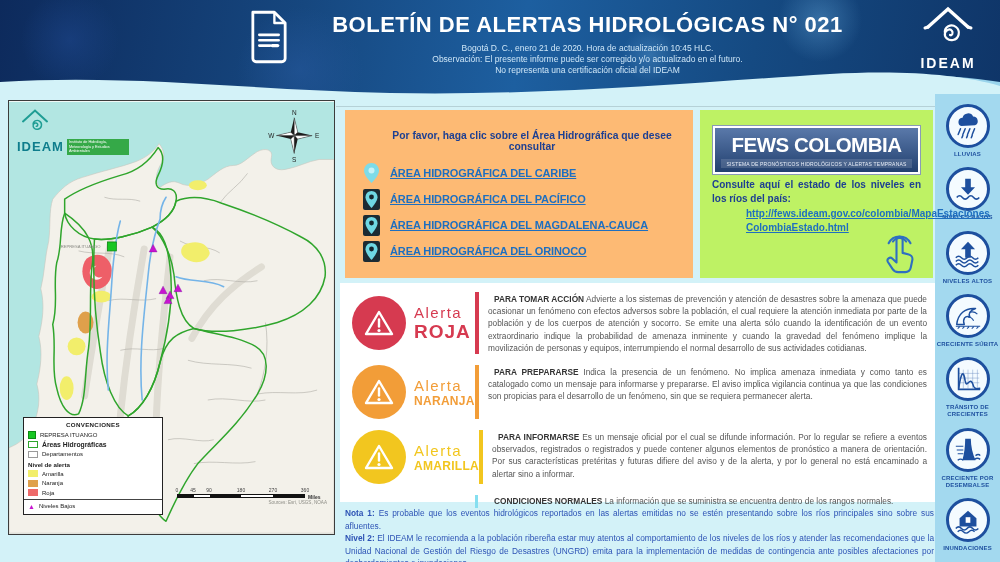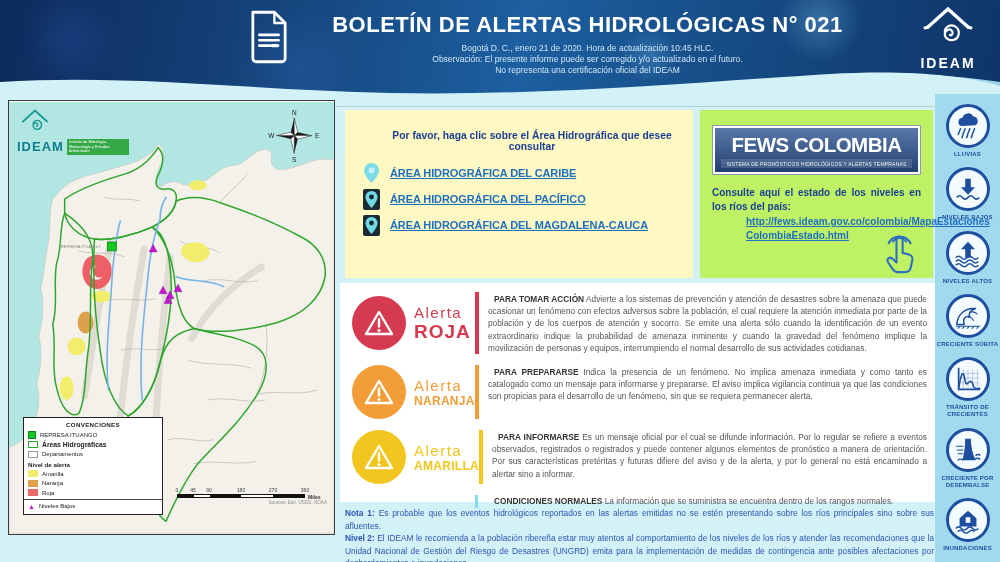--- a/index.html
+++ b/index.html
@@ -50,34 +50,34 @@
   .lg-tri { color:#c715cf; font-size:7px; line-height:7px; }
   .scalebar { position:absolute; left:168px; top:386px; width:152px; font-size:5px; color:#444; }
   .sb-ticks { position:relative; height:7px; width:128px; }
   .sb-ticks span { position:absolute; transform:translateX(-50%); }
   .sb-bar { position:relative; width:128px; height:4px; border:0.5px solid #111; display:flex; }
   .sb-bar i { display:block; height:100%; }
   .sb-miles { position:absolute; left:131px; top:7px; font-size:5px; font-weight:bold; color:#333; }
   .sb-src { margin-top:2px; text-align:right; width:150px; font-size:4.6px; color:#8d8d86; }
 
   
-  .links-panel { position:absolute; left:345px; top:110px; width:348px; height:168px; background:#fef9c3; }
+  .links-panel { position:absolute; left:345px; top:110px; width:348px; height:168px; background:#fdba74; }
   .lp-title { margin:20px 10px 4px 36px; text-align:center; font-size:10.3px; font-weight:bold; color:#1d3f92; }
   .lp-list { margin:8px 0 0 16px; }
   .lp-row { display:flex; align-items:center; height:26px; cursor:pointer; }
   .lp-pin { width:20px; height:22px; display:flex; align-items:center; justify-content:center; }
   .lp-link { margin-left:9px; font-size:11px; font-weight:bold; color:#1e6fc0; text-decoration:underline; letter-spacing:-.1px; }
 
   
   .fews-panel { position:absolute; left:700px; top:110px; width:233px; height:168px; background:#bef264; }
   .fews-banner { margin:16px auto 0; width:207px; background:linear-gradient(180deg,#5a79aa,#22406f);
     border:2px solid #fff; outline:1px solid #8a9bb5; padding:5px 6px 4px; text-align:center; }
   .fews-banner .t { color:#fff; font-size:20.5px; font-weight:bold; letter-spacing:-.5px; white-space:nowrap; }
   .fews-banner .s { margin-top:2px; font-size:5px; color:#e8eef8; background:rgba(255,255,255,.14); padding:1.5px 1px; letter-spacing:.2px; }
-  .fews-prompt { margin:12px 12px 0; font-size:10px; font-weight:bold; color:#1d3f92; line-height:1.35; text-align:justify; }
+  .fews-prompt { margin:4px 12px 0; font-size:10px; font-weight:bold; color:#1d3f92; line-height:1.35; text-align:justify; }
   .fews-link { margin:2px 12px 0; font-size:10px; font-weight:bold; color:#1e6fc0; line-height:1.35; }
   .fews-link span { text-decoration:underline; display:block; cursor:pointer;padding-left:34px; }
   .hand-icon { position:absolute; right:12px; bottom:2px; width:42px; height:48px; }
 
   
   .alerts-panel { position:absolute; left:340px; top:283px; width:595px; height:219px; background:#fff;
     display:flex; flex-direction:column; padding:9px 8px 0 12px; gap:11px; }
   .al-row { display:flex; align-items:stretch; }
   .al-badge { flex:0 0 123px; display:flex; align-items:center; gap:8px; }
   .al-circle { width:54px; height:54px; border-radius:50%; background:var(--c); display:flex; align-items:center; justify-content:center; flex:0 0 auto; }
@@ -388,20 +388,30 @@
         <span class="lp-pin">
           <svg width="17" height="21" viewBox="0 0 17 21">
             <rect x="0" y="0" width="17" height="21" rx="2" fill="#1c2b33"></rect>
             <path d="M8.5,2 C5,2 2.5,4.8 2.5,8.2 C2.5,12.4 8.5,19 8.5,19 C8.5,19 14.5,12.4 14.5,8.2 C14.5,4.8 12,2 8.5,2 Z" fill="#6fd8e4"></path>
             <circle cx="8.5" cy="8" r="2.4" fill="#16262e"></circle>
           </svg>
         </span>
         <span class="lp-link">ÁREA HIDROGRÁFICA DEL MAGDALENA-CAUCA</span>
       </div>
 
+      <div class="lp-row">
+        <span class="lp-pin">
+          <svg width="17" height="21" viewBox="0 0 17 21">
+            <rect x="0" y="0" width="17" height="21" rx="2" fill="#1c2b33"></rect>
+            <path d="M8.5,2 C5,2 2.5,4.8 2.5,8.2 C2.5,12.4 8.5,19 8.5,19 C8.5,19 14.5,12.4 14.5,8.2 C14.5,4.8 12,2 8.5,2 Z" fill="#6fd8e4"></path>
+            <circle cx="8.5" cy="8" r="2.4" fill="#16262e"></circle>
+          </svg>
+        </span>
+        <span class="lp-link">ÁREA HIDROGRÁFICA DEL ORINOCO</span>
+      </div>
 
 
     </div>
   </div>
 
   <div class="fews-panel">
     <div class="fews-banner">
       <div class="t">FEWS COLOMBIA</div>
       <div class="s">SISTEMA DE PRONÓSTICOS HIDROLÓGICOS Y ALERTAS TEMPRANAS</div>
     </div>

